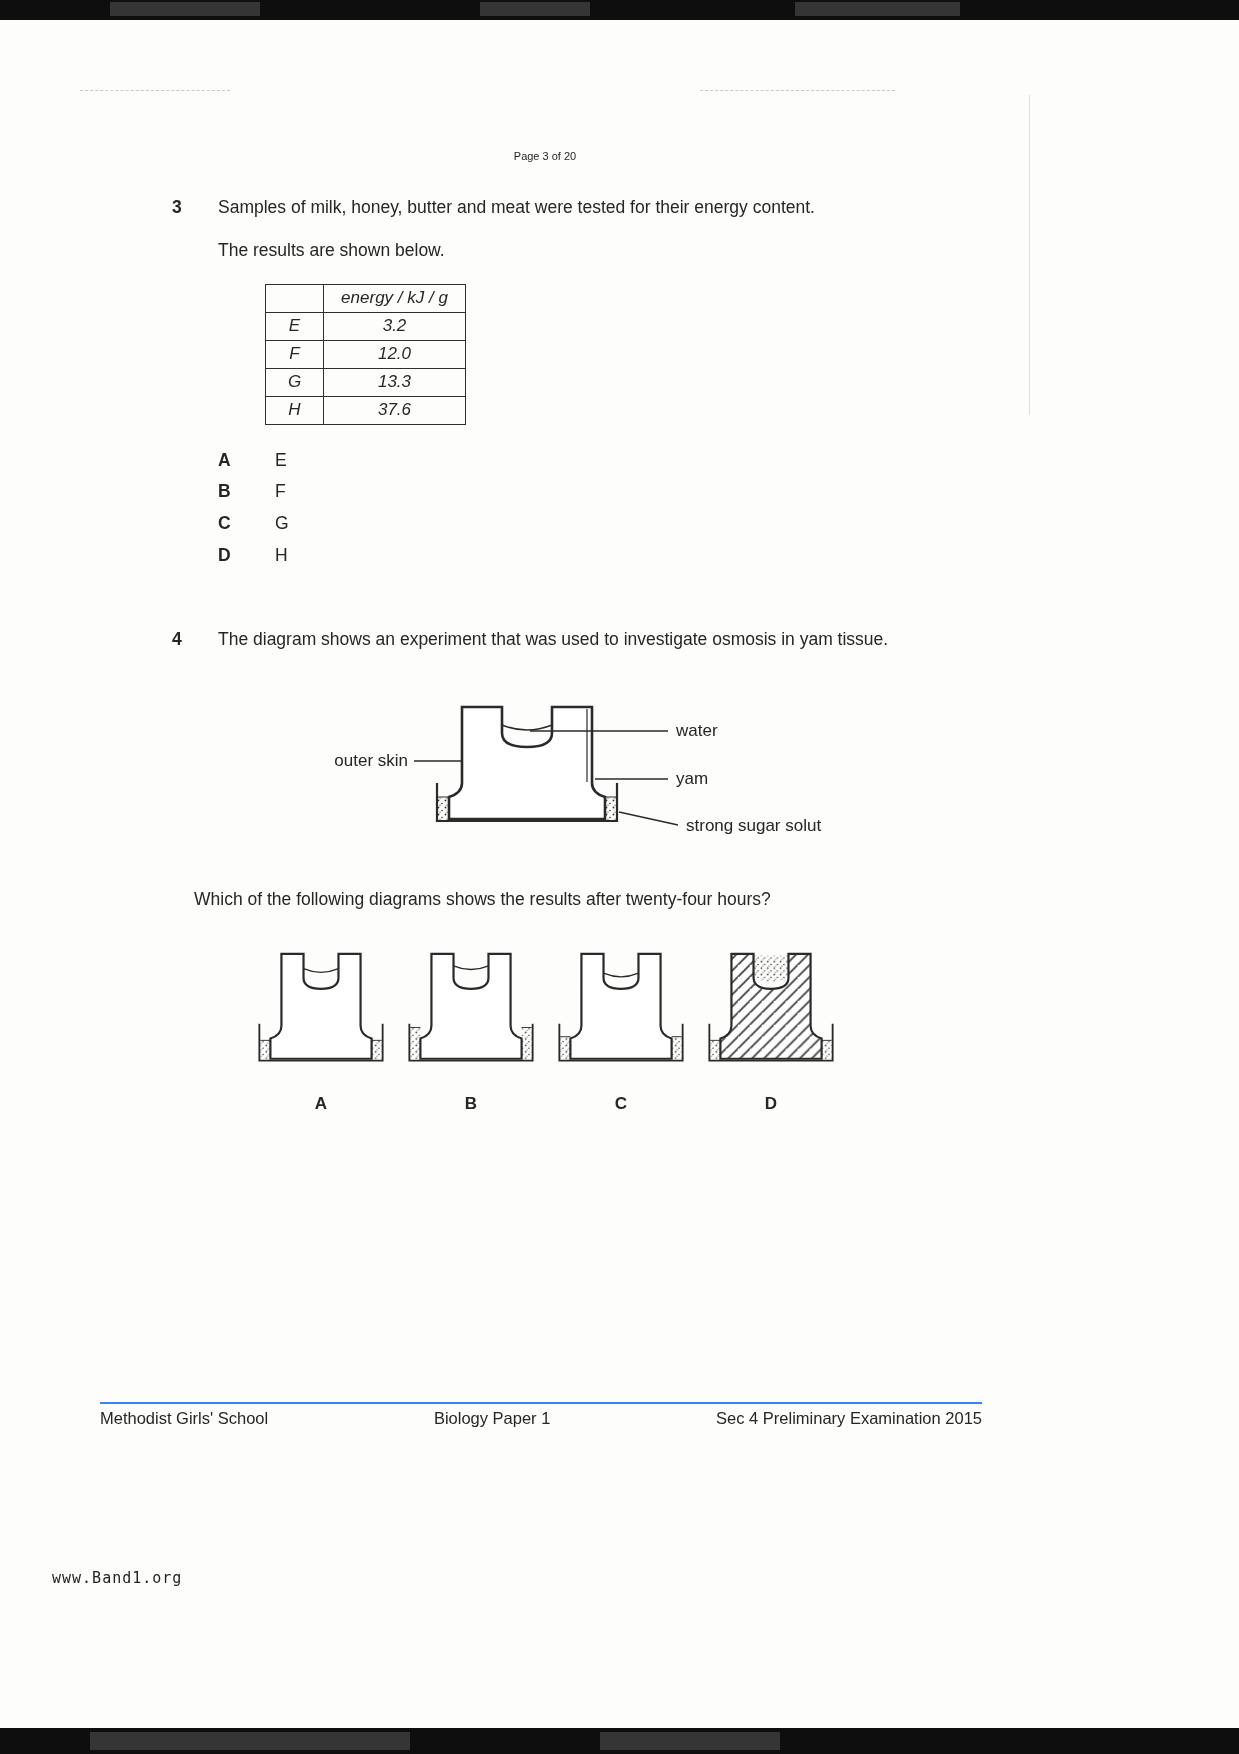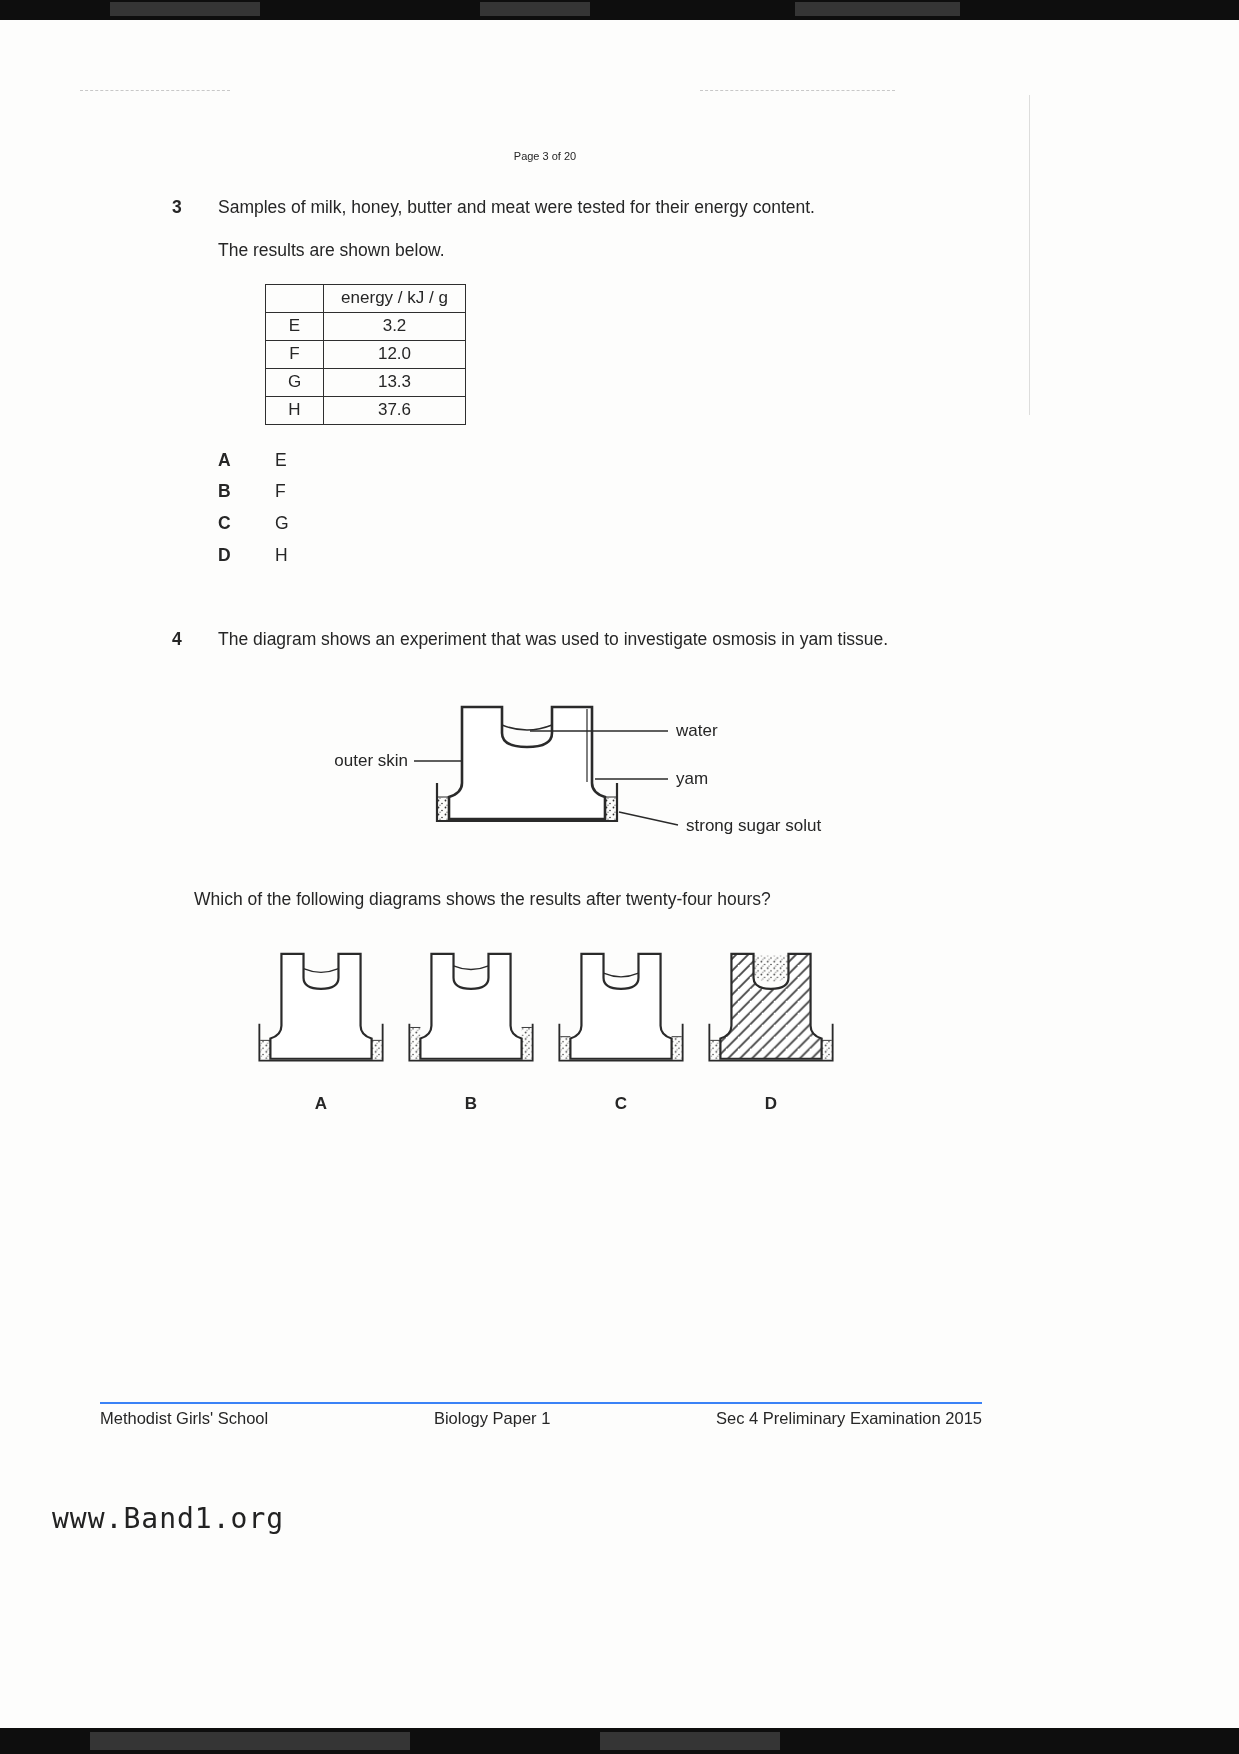--- a/index.html
+++ b/index.html
@@ -30,21 +30,21 @@
   .q3 { top: 196px; }
   .q4 { top: 628px; }
   .q-head { display: flex; }
   .q-num { width: 46px; flex: none; font-weight: 700; }
   .stem2 { margin: 20px 0 0 46px; }
   .q-text { margin: 26px 0 0 46px; }
 
   table.energy-table { border-collapse: collapse; margin: 22px 0 0 93px; font-size: 17px; }
   table.energy-table td {
     border: 1.6px solid #2f2f2f; text-align: center;
-    padding: 0 10px; height: 28px;
+    padding: 0 10px; height: 28px; font-style: italic;
   }
   td.cell-substance { width: 58px; }
   td.cell-energy { width: 142px; }
   td.no-border { border: none; }
 
   .options { margin: 24px 0 0 46px; }
   .opt-row { display: flex; margin-bottom: 9px; }
   .opt-letter { width: 57px; flex: none; font-weight: 600; }
 
   .setup-diagram { margin: 36px 0 0 90px; display: block; }
@@ -54,23 +54,23 @@
   .result-fig { margin: 0; display: flex; flex-direction: column; align-items: center; }
   .result-fig figcaption { margin-top: 14px; font-weight: 700; font-size: 17px; }
 
   .footer {
     position: absolute; left: 100px; top: 1402px; width: 882px;
     border-top: 2px solid #3b82f6; padding-top: 5px;
     display: flex; justify-content: space-between;
     font-size: 16.5px;
   }
   .watermark {
-    position: absolute; left: 52px; top: 1502px;
+    position: absolute; left: 52px; top: 1569px;
     font-family: "DejaVu Sans Mono", monospace;
-    font-size: 28px; color: #222; letter-spacing: 1px;
+    font-size: 15px; color: #222; letter-spacing: 1px;
   }
 </style>
 </head>
 <body>
 
 <svg width="0" height="0" style="position:absolute" aria-hidden="true">
   <defs>
     <pattern id="p-stipple" width="7" height="7" patternUnits="userSpaceOnUse">
       <circle cx="1.5" cy="1.5" r="0.9" fill="#333"></circle>
       <circle cx="5" cy="4.5" r="0.8" fill="#333"></circle>

